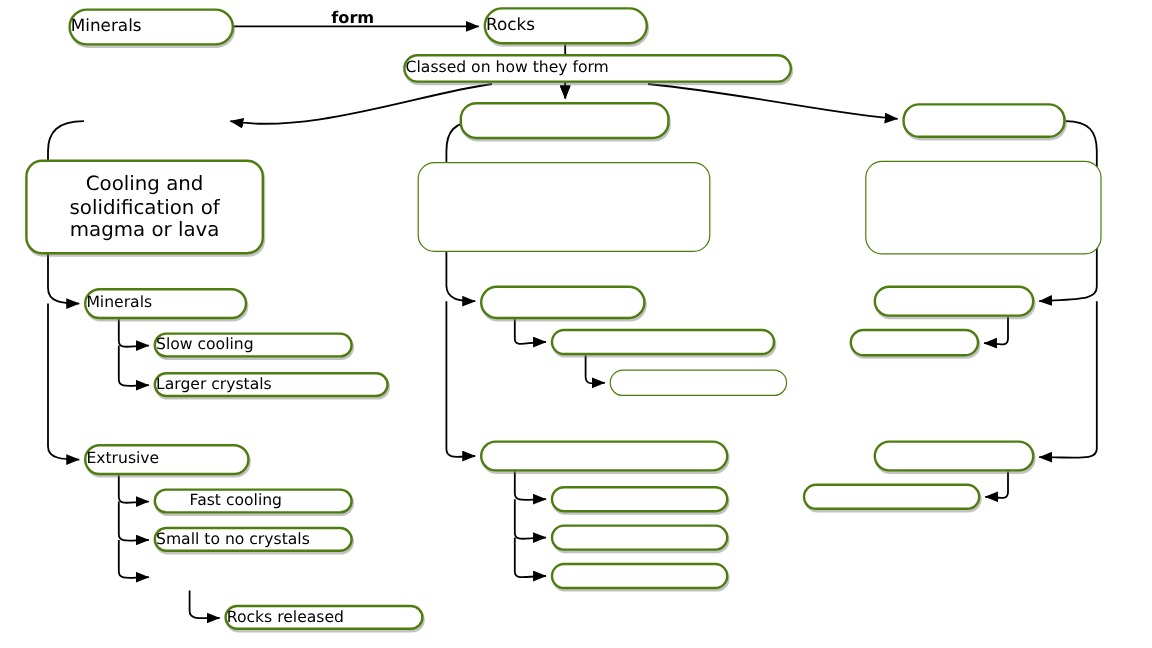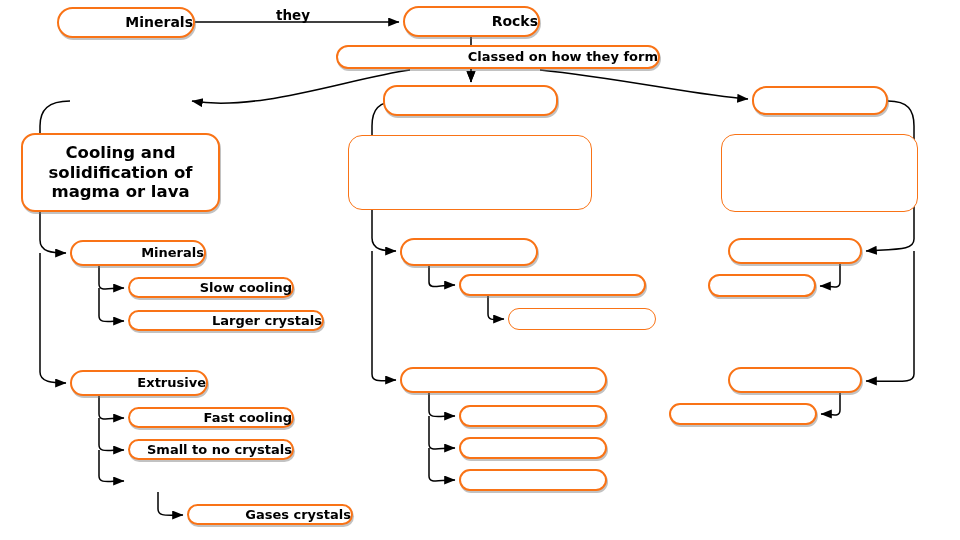--- a/index.html
+++ b/index.html
@@ -8,27 +8,27 @@
     width:960px;height:540px;
     background:#ffffff;
     font-family:"DejaVu Sans", sans-serif;
     overflow:hidden;
   }
   #edges{position:absolute;left:0;top:0;width:960px;height:540px;}
   .node{
     position:absolute;
     box-sizing:border-box;
     background:#ffffff;
-    border:2px solid #f97316;
+    border:2px solid #4d7c0f;
     display:flex;
     align-items:center;
-    justify-content:flex-end;
+    justify-content:flex-start;
     text-align:center;
     color:#000000;
-    font-weight:bold;
+    font-weight:normal;
     line-height:1.18;
     z-index:2;
     border-radius:14px;
   }
   .pill{border-radius:999px;}
   .thin{border-width:1.4px;}
   .t13{font-size:13px;}
   .t14{font-size:14px;}
   .t16{font-size:16.5px;}
   .shadow-edge{
@@ -84,21 +84,21 @@
       <path d="M429,448 L429,476 C429,484 438,480 455,480"></path>
 
       <path d="M888,101 C908,101 914,110 914,126 L914,239 C914,250 900,249 866,251"></path>
       <path d="M914,251 L914,374 C914,384 900,381 866,381"></path>
 
       <path d="M840,264 C840,274 840,278 840,282 C840,290 832,286 820,286"></path>
       <path d="M840,393 C840,402 840,406 840,410 C840,418 832,414 821,414"></path>
     </g>
   </svg>
 
-  <div class="label" style="left:276px;top:7px;">they</div>
+  <div class="label" style="left:276px;top:7px;">form</div>
 
   <div class="node pill shadow-edge t14" style="left:57px;top:7px;width:138px;height:31px;">
       <span>Minerals</span>
     </div>
 
   <div class="node pill shadow-edge t14" style="left:403px;top:6px;width:137px;height:31px;">
       <span>Rocks</span>
     </div>
 
   <div class="node pill shadow-edge t13" style="left:336px;top:45px;width:324px;height:24px;">
@@ -145,21 +145,21 @@
   <div class="node pill shadow-edge t13" style="left:128px;top:407px;width:166px;height:21px;padding-left:28px;">
       <span>Fast cooling</span>
     </div>
 
   <div class="node pill shadow-edge t13" style="left:128px;top:439px;width:166px;height:21px;">
       <span>Small to no crystals</span>
     </div>
 
 
   <div class="node pill shadow-edge t13" style="left:187px;top:504px;width:166px;height:21px;">
-      <span>Gases crystals</span>
+      <span>Rocks released</span>
     </div>
 
   <div class="node empty shadow-edge t13" style="left:400px;top:238px;width:138px;height:28px;">
       <span></span>
     </div>
 
   <div class="node pill empty shadow-edge t13" style="left:459px;top:274px;width:187px;height:22px;">
       <span></span>
     </div>
 

